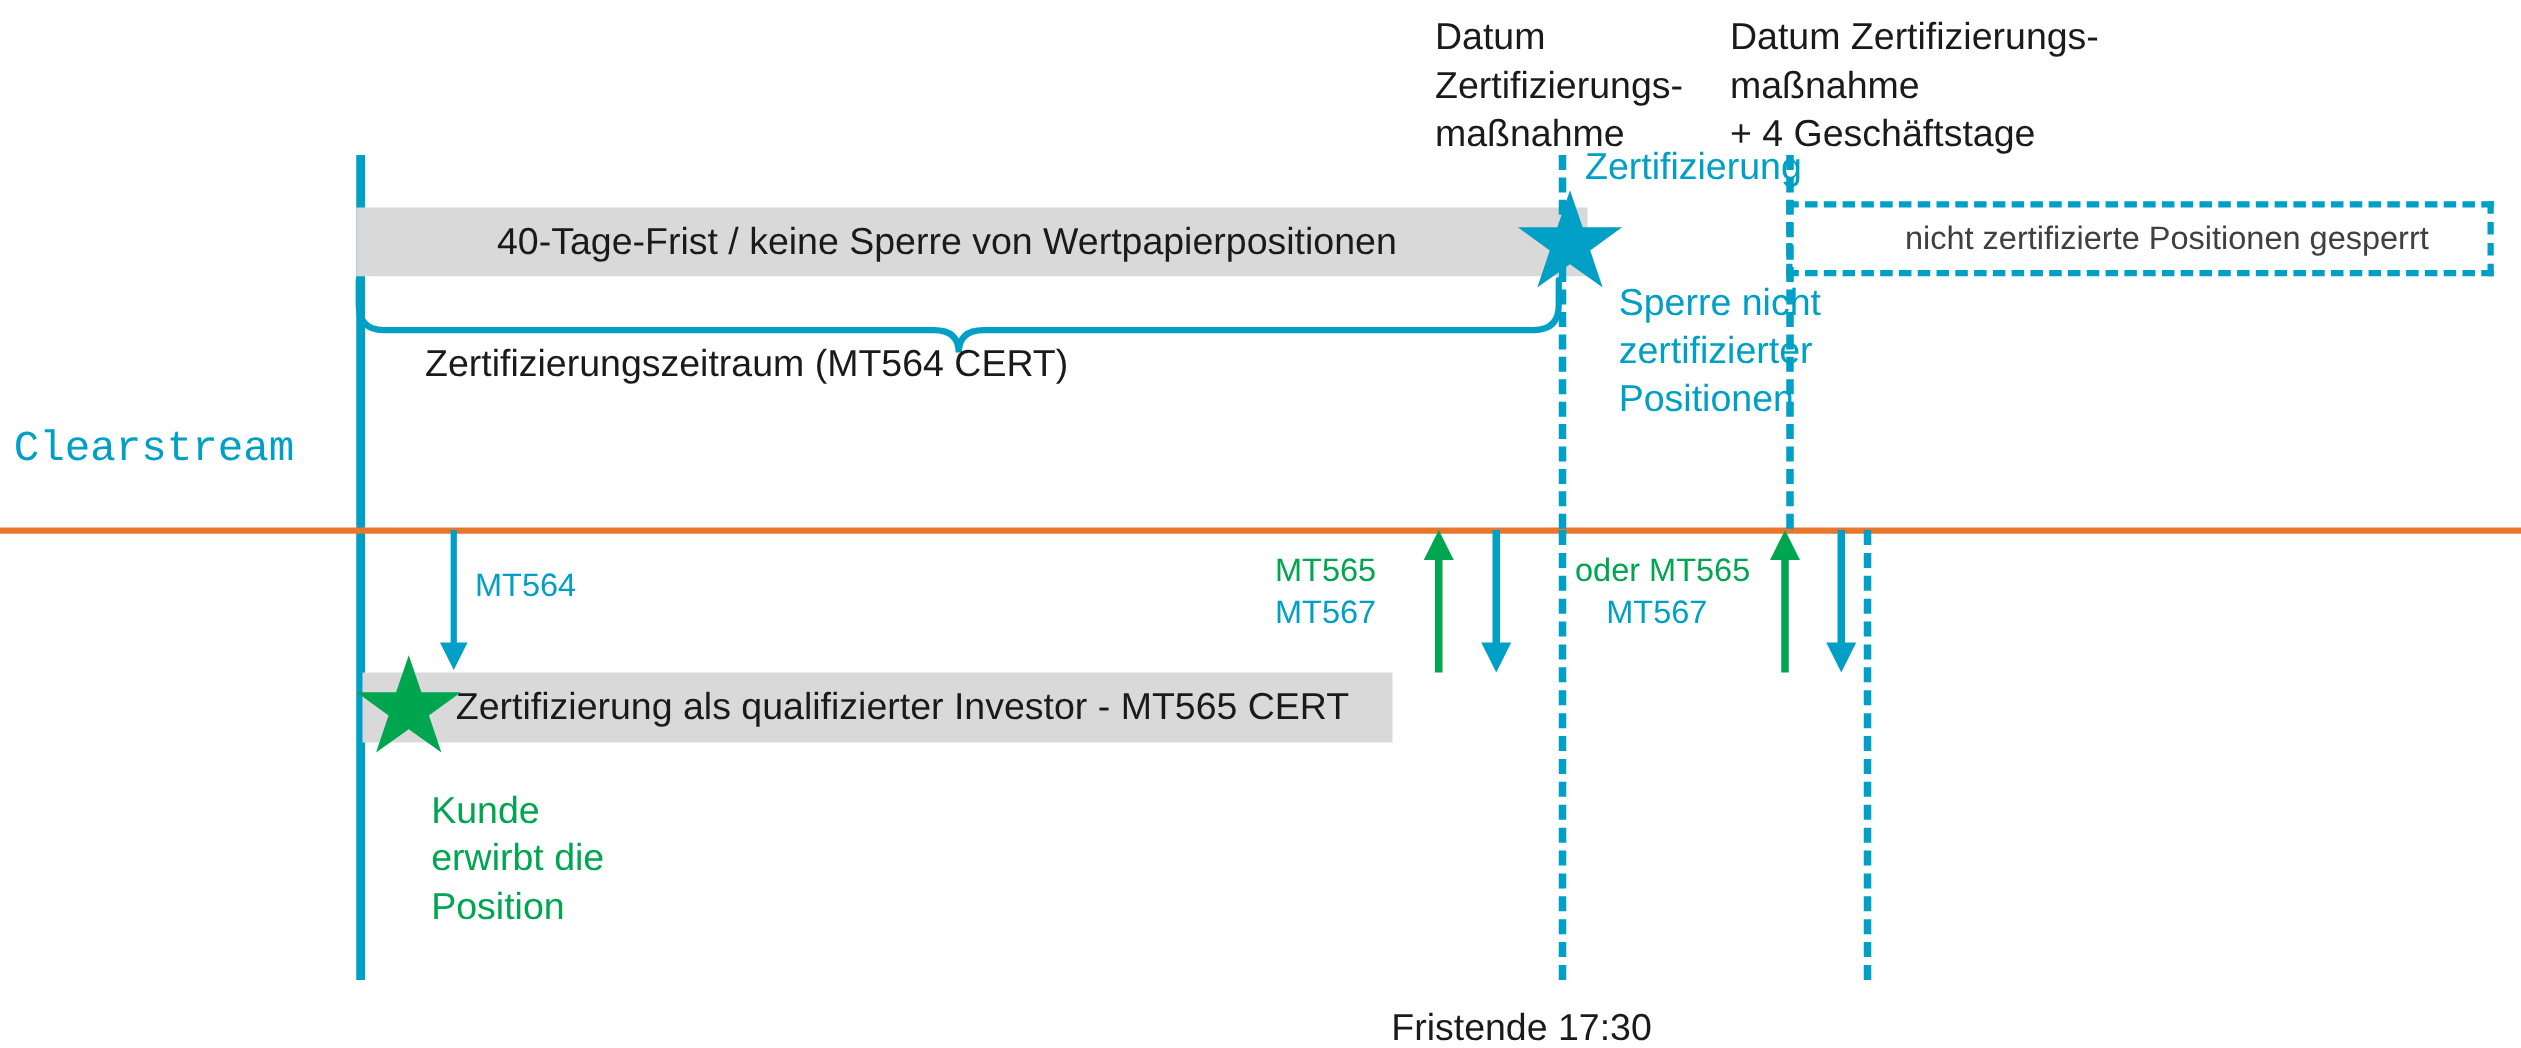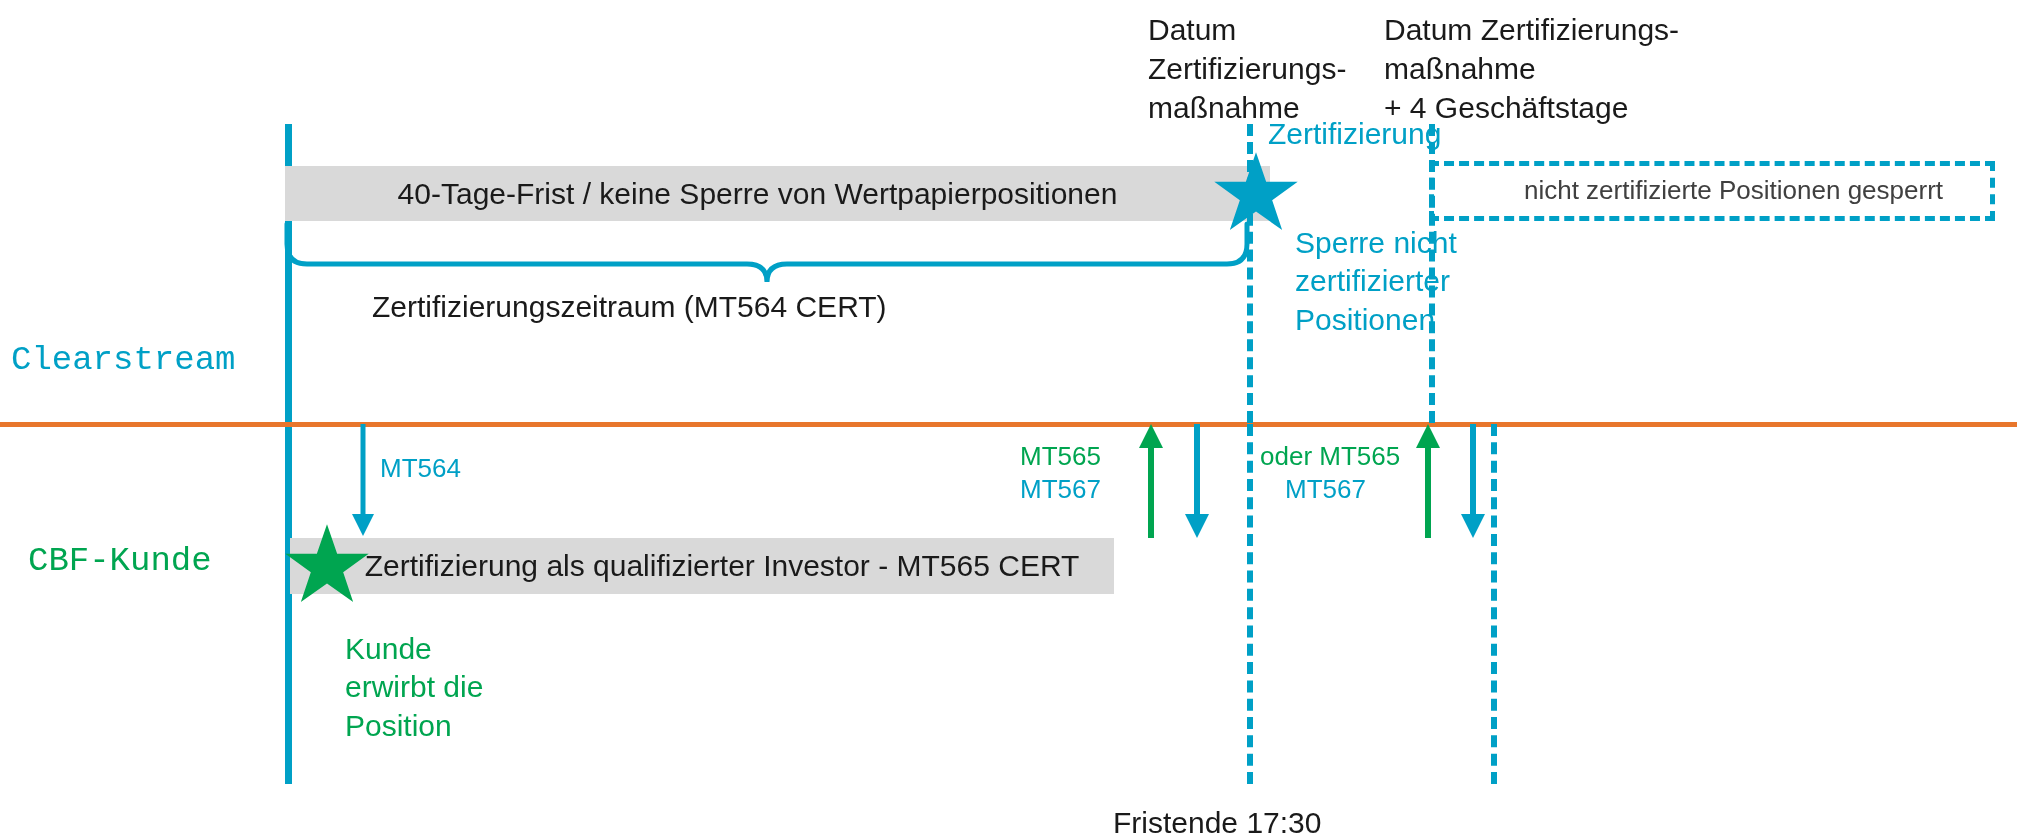--- a/index.html
+++ b/index.html
@@ -65,33 +65,32 @@
   <div class="abs txt hdr" style="left:1384px;top:10px;">Datum Zertifizierungs-
 maßnahme
 + 4 Geschäftstage</div>
 
   <div class="abs vline" style="left:285px;top:124px;height:660px;"></div>
 
   <div class="abs hline-orange" style="left:0px;top:422px;width:2017px;"></div>
 
   <div class="abs txt side-lbl teal" style="left:11px;top:340px;">Clearstream</div>
 
-  <div class="abs txt side-lbl green" style="left:28px;top:541px;">CBF-Kunde</div>
 
   <div class="abs greybar" style="left:285px;top:166px;width:985px;height:55px;padding-left:0;">
     <span style="width:100%;text-align:center;display:block;padding-right:40px;">40-Tage-Frist / keine Sperre von Wertpapierpositionen</span>
   </div>
 
   <div class="abs" style="left:285px;top:222px;width:965px;height:62px;">
     <svg width="965" height="62" viewBox="0 0 965 62">
       <path d="M2,2 L2,22 Q2,42 22,42 L462,42 Q482,42 482,60 Q482,42 502,42 L942,42 Q962,42 962,22 L962,2" fill="none" stroke="#00A0C6" stroke-width="5" stroke-linecap="round"></path>
     </svg>
   </div>
 
-  <div class="abs txt lbl dark" style="left:372px;top:273px;margin-top:15px;">Zertifizierungszeitraum (MT564 CERT)</div>
+  <div class="abs txt lbl dark" style="left:340px;top:273px;">Zertifizierungszeitraum (MT564 CERT)</div>
 
   <div class="abs dash-v" style="left:1247px;top:124px;height:299px;"></div>
   <div class="abs dash-v" style="left:1429px;top:124px;height:299px;"></div>
 
   <div class="abs txt lbl teal" style="left:1268px;top:115px;">Zertifizierung</div>
 
   <div class="abs txt lbl teal" style="left:1265px;top:224px;margin-left:30px;">Sperre nicht
 zertifizierter
 Positionen</div>
 

